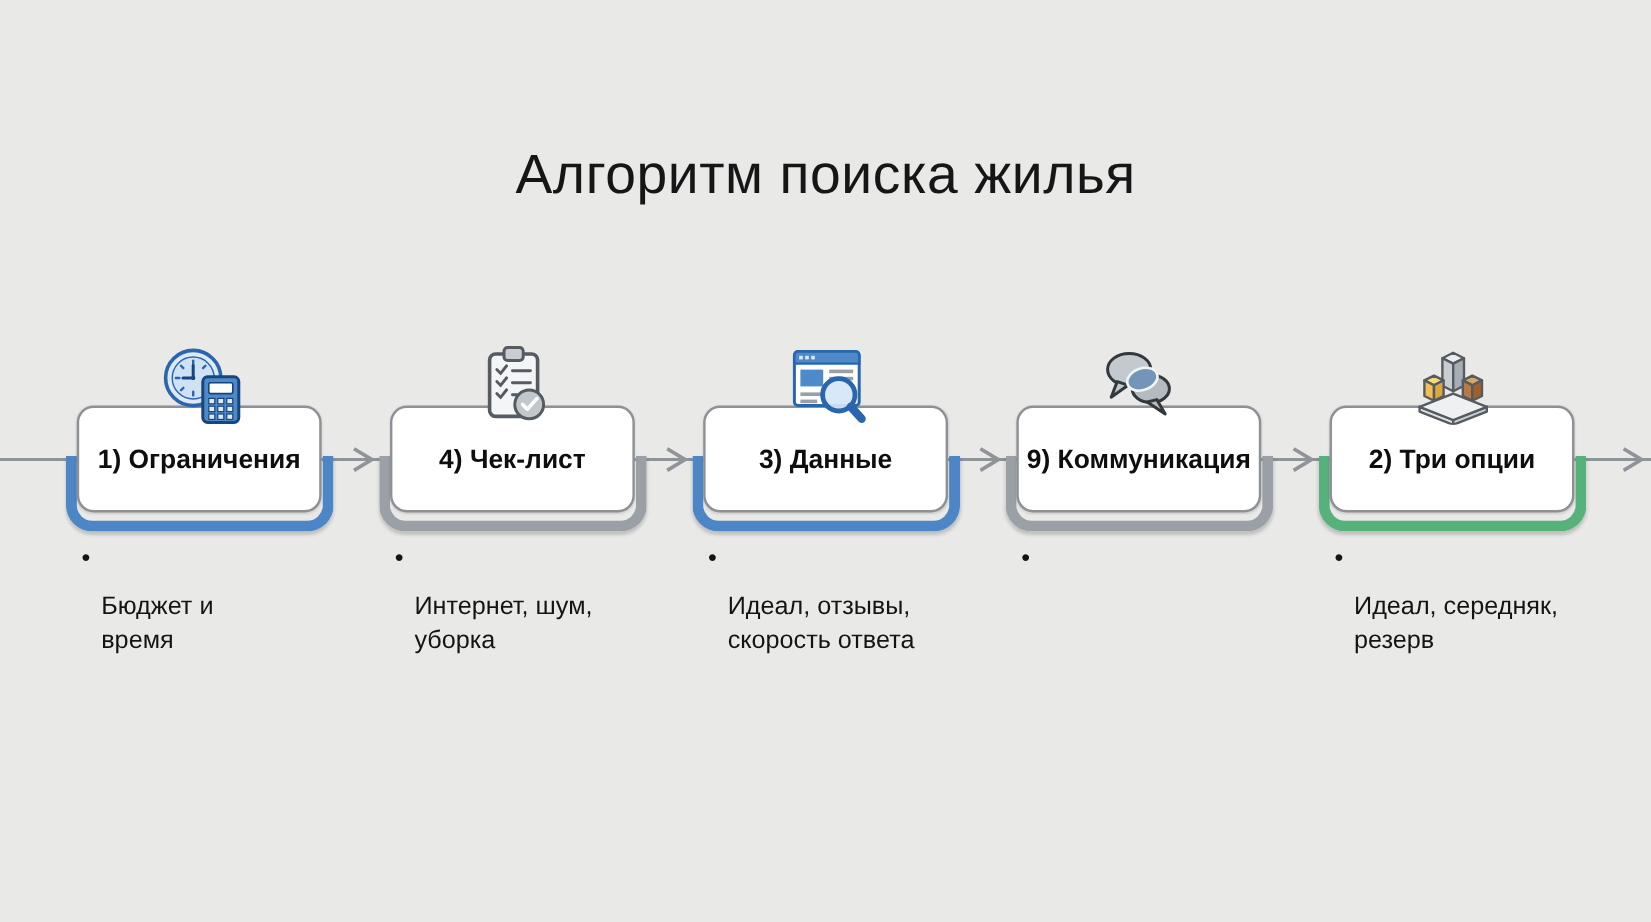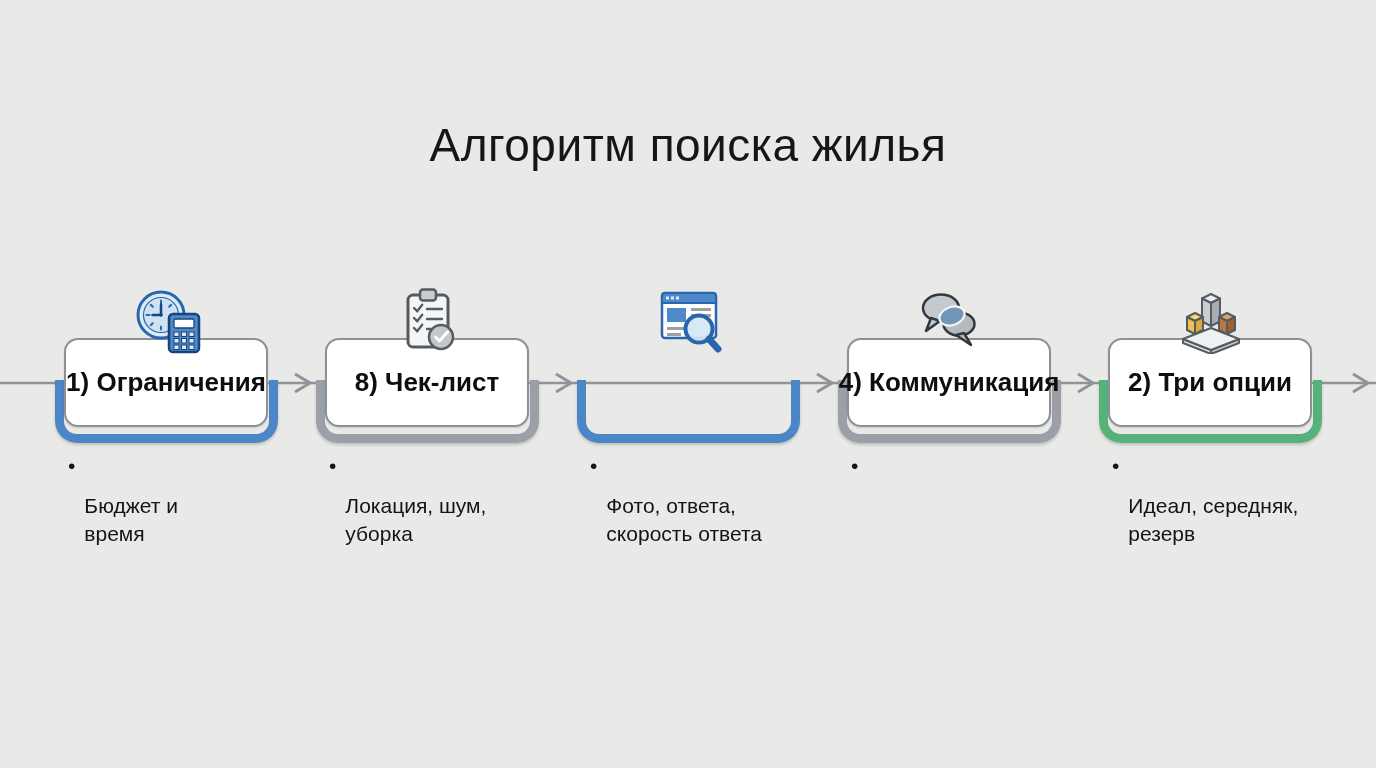--- a/index.html
+++ b/index.html
@@ -45,21 +45,21 @@
     position: absolute;
     left: 0; top: 0; width: 200px; height: 85px;
     background: #ffffff;
     border: 2.5px solid #8d9196;
     border-radius: 14px;
     display: flex; align-items: center; justify-content: center;
     z-index: 3;
     box-shadow: 0 1px 2px rgba(0,0,0,0.12);
   }
   .box-label {
-    font-size: 26px;
+    font-size: 22px;
     font-weight: 700;
     color: #0e0e0e;
     white-space: nowrap;
   }
   .icon {
     position: absolute;
     top: -50px; left: 50%;
     transform: translateX(-50%);
     width: 72px; height: 66px;
     z-index: 4;
@@ -137,47 +137,50 @@
     <div class="bullet">
       <span class="dot">•</span>
       <span class="bullet-text">Бюджет и
 время</span>
     </div>
   </div>
 
   <div class="step step-2">
     <div class="bracket" style="border-color: rgb(154, 160, 166);"></div>
     <div class="box">
-      <span class="box-label">8) Чек-лист</span>
+      <span class="box-label">4) Чек-лист</span>
     </div>
     <div class="icon">
       <svg viewBox="0 0 72 66">
         <rect x="16" y="7" width="40" height="52" rx="5" fill="#f4f5f6" stroke="#565b61" stroke-width="3"></rect>
         <rect x="28" y="1.5" width="16" height="11" rx="3" fill="#c9cdd2" stroke="#565b61" stroke-width="2.5"></rect>
         <g stroke="#565b61" stroke-width="2.4" fill="none" stroke-linecap="round">
           <path d="M22 20 l3.2 3.2 l5 -6.4"></path>
             <line x1="35" y1="21" x2="50" y2="21"></line>
           <path d="M22 30 l3.2 3.2 l5 -6.4"></path>
             <line x1="35" y1="31" x2="50" y2="31"></line>
           <path d="M22 40 l3.2 3.2 l5 -6.4"></path>
             <line x1="35" y1="41" x2="46" y2="41"></line>
         </g>
         <circle cx="49" cy="49" r="12" fill="#c2c7cc" stroke="#565b61" stroke-width="2.5"></circle>
         <path d="M43.5 49 l4 4 l8 -9" fill="none" stroke="#ffffff" stroke-width="3" stroke-linecap="round" stroke-linejoin="round"></path>
       </svg>
     </div>
     <div class="bullet">
       <span class="dot">•</span>
-      <span class="bullet-text">Локация, шум,
+      <span class="bullet-text">Интернет, шум,
 уборка</span>
     </div>
   </div>
 
   <div class="step step-3">
     <div class="bracket" style="border-color: rgb(77, 134, 198);"></div>
+    <div class="box">
+      <span class="box-label">3) Данные</span>
+    </div>
     <div class="icon">
       <svg viewBox="0 0 72 66">
         <rect x="9" y="5" width="54" height="45" rx="3" fill="#ffffff" stroke="#2a66ad" stroke-width="2.5"></rect>
         <path d="M9 8 a3 3 0 0 1 3 -3 h48 a3 3 0 0 1 3 3 v7 h-54 z" fill="#4e89c9" stroke="#2a66ad" stroke-width="2"></path>
         <g fill="#dce9f7">
           <rect x="13" y="8.5" width="3" height="3"></rect>
             <rect x="18" y="8.5" width="3" height="3"></rect>
             <rect x="23" y="8.5" width="3" height="3"></rect>
         </g>
         <rect x="14" y="20" width="19" height="14" fill="#4e89c9"></rect>
@@ -186,29 +189,29 @@
           <rect x="38" y="26" width="20" height="3"></rect>
           <rect x="14" y="39" width="18" height="3"></rect>
           <rect x="14" y="45" width="14" height="3"></rect>
         </g>
         <circle cx="46" cy="41" r="13.5" fill="#d5e6f6" fill-opacity="0.92" stroke="#2a66ad" stroke-width="4"></circle>
         <line x1="56" y1="51" x2="65" y2="61" stroke="#2a66ad" stroke-width="7" stroke-linecap="round"></line>
       </svg>
     </div>
     <div class="bullet">
       <span class="dot">•</span>
-      <span class="bullet-text">Фото, ответа,
+      <span class="bullet-text">Идеал, отзывы,
 скорость ответа</span>
     </div>
   </div>
 
   <div class="step step-4">
     <div class="bracket" style="border-color: rgb(154, 160, 166);"></div>
     <div class="box">
-      <span class="box-label">4) Коммуникация</span>
+      <span class="box-label">9) Коммуникация</span>
     </div>
     <div class="icon">
       <svg viewBox="0 0 72 66">
         <ellipse cx="27" cy="20" rx="18" ry="13.5" fill="#c3c9cf" stroke="#33383d" stroke-width="2.5"></ellipse>
         <path d="M17 30 L12 43 L26 33 Z" fill="#c3c9cf" stroke="#33383d" stroke-width="2.5" stroke-linejoin="round"></path>
         <ellipse cx="45" cy="36" rx="15.5" ry="11.5" fill="#b4bac0" stroke="#33383d" stroke-width="2.5"></ellipse>
         <path d="M50 45 L57 57 L42 47 Z" fill="#b4bac0" stroke="#33383d" stroke-width="2.5" stroke-linejoin="round"></path>
         <ellipse cx="38" cy="28" rx="13" ry="9" fill="#7396b8" stroke="#f2f3f4" stroke-width="2.2" transform="rotate(-20 38 28)"></ellipse>
       </svg>
     </div>

